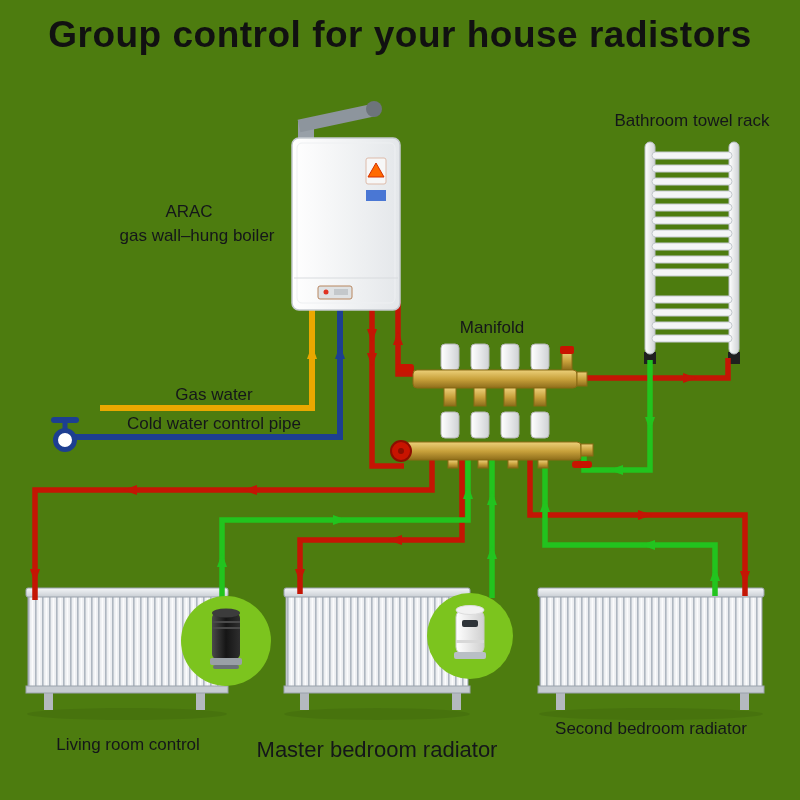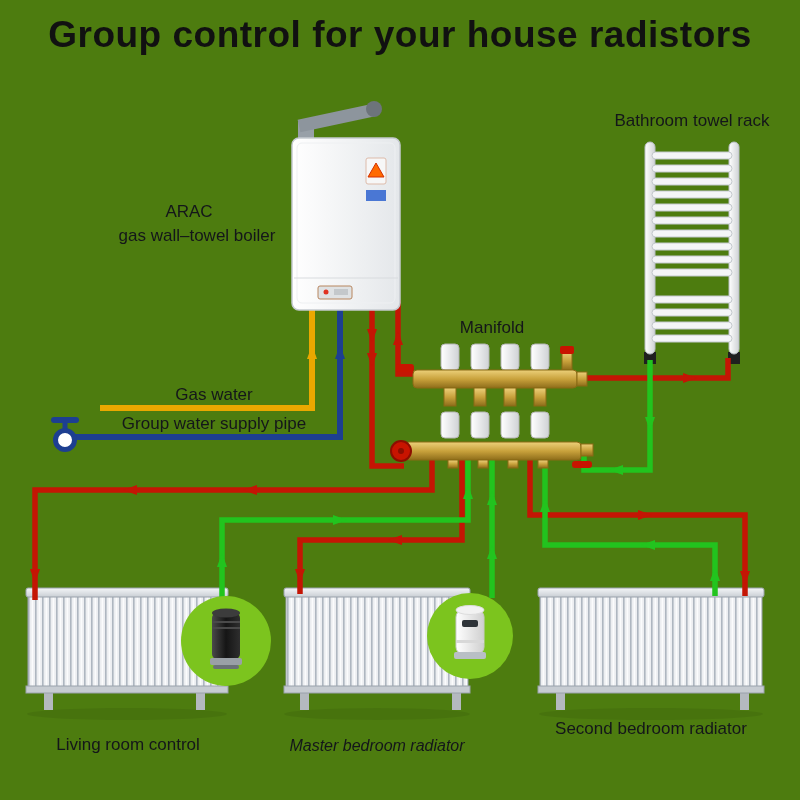--- a/index.html
+++ b/index.html
@@ -245,26 +245,26 @@
     <ellipse cx="470" cy="610" rx="14" ry="4.5" fill="#f2f2f2" stroke="#dddddd"></ellipse>
     <rect x="462" y="620" width="16" height="7" rx="2" fill="#2e3338"></rect>
     <rect x="456" y="640" width="28" height="3" fill="#d8d8d8"></rect>
     <rect x="454" y="652" width="32" height="7" rx="2" fill="#b9bfc5"></rect>
   </g>
 </svg>
 
 <div class="title">Group control for your house radistors</div>
 
 <div class="lbl" style="left:189px;top:202px;">ARAC</div>
-<div class="lbl" style="left:197px;top:226px;">gas wall–towel boiler</div>
+<div class="lbl" style="left:197px;top:226px;">gas wall–hung boiler</div>
 
 <div class="lbl" style="left:692px;top:104px;margin-top:7px;">Bathroom towel rack</div>
 
 <div class="lbl" style="left:492px;top:318px;text-align:center;">Manifold</div>
 
 <div class="lbl" style="left:214px;top:385px;">Gas water</div>
-<div class="lbl" style="left:214px;top:414px;">Group water supply pipe</div>
+<div class="lbl" style="left:214px;top:414px;">Cold water control pipe</div>
 
 <div class="lbl" style="left:128px;top:735px;">Living room control</div>
-<div class="lbl" style="left:377px;top:737px;font-size:16px;font-style:italic;">Master bedroom radiator</div>
+<div class="lbl" style="left:377px;top:737px;font-size:22px;">Master bedroom radiator</div>
 <div class="lbl" style="left:651px;top:719px;">Second bedroom radiator</div>
 
 </div>
 
 </body></html>

